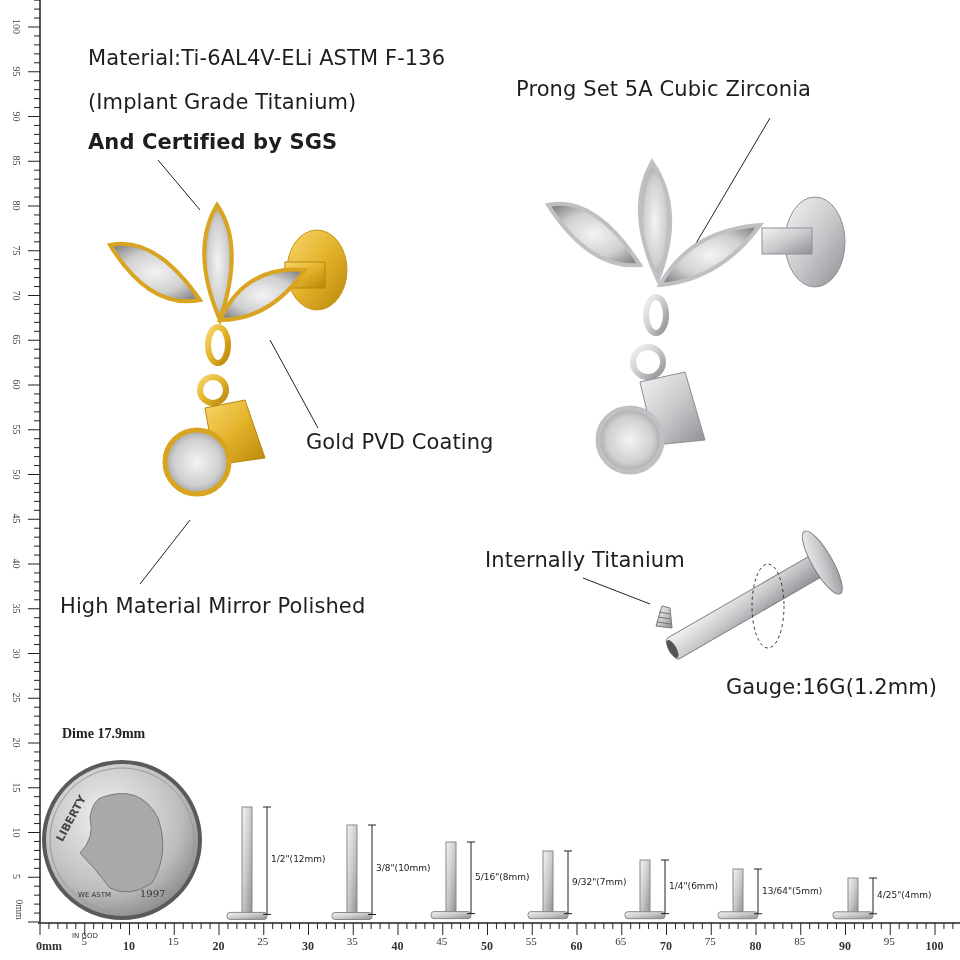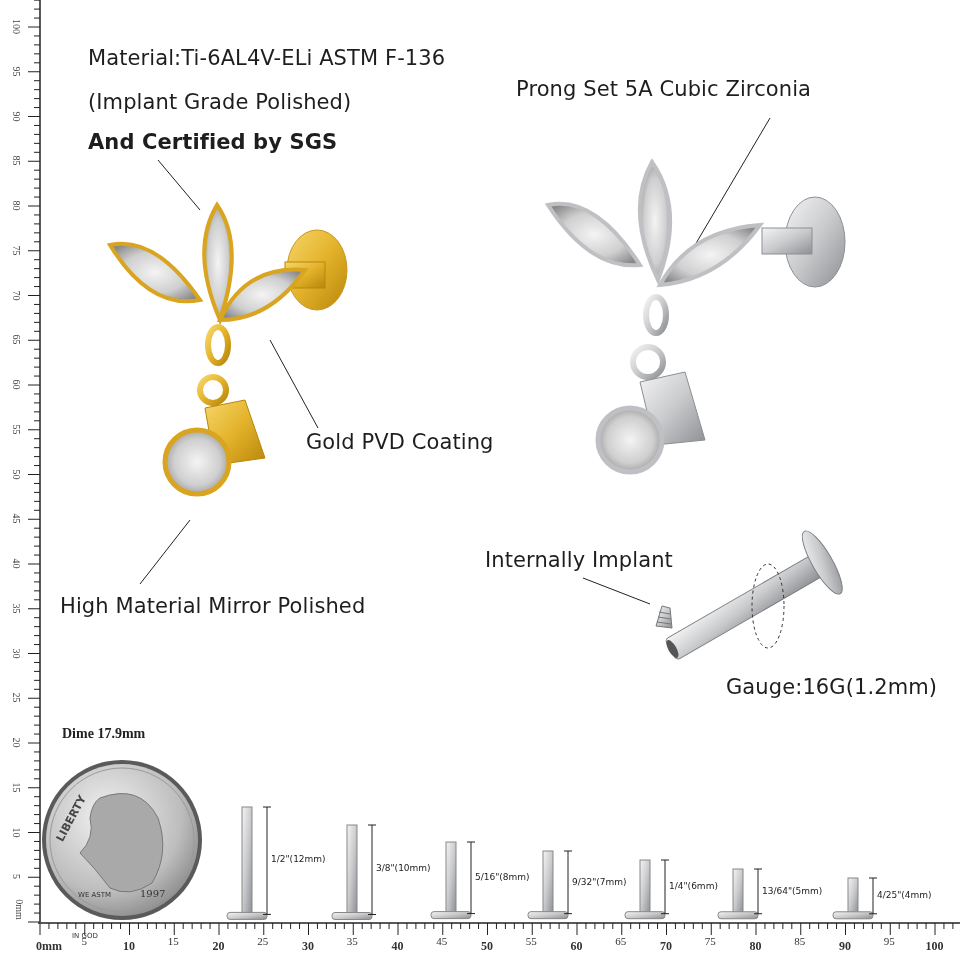--- a/index.html
+++ b/index.html
@@ -279,26 +279,26 @@
       <div class="ruler-num" style="left: 704.85px; top: 20px;">75</div>
       <div class="ruler-num b" style="left: 749.6px; top: 24px;">80</div>
       <div class="ruler-num" style="left: 794.35px; top: 20px;">85</div>
       <div class="ruler-num b" style="left: 839.1px; top: 24px;">90</div>
       <div class="ruler-num" style="left: 883.85px; top: 20px;">95</div>
       <div class="ruler-num b" style="left: 925.4px; top: 24px;">100</div>
     </div>
 </div>
 
 <div class="label" style="left:88px;top:46px;">Material:Ti-6AL4V-ELi ASTM F-136</div>
-<div class="label" style="left:88px;top:90px;">(Implant Grade Polished)</div>
+<div class="label" style="left:88px;top:90px;">(Implant Grade Titanium)</div>
 <div class="label" style="left:88px;top:130px;font-weight:bold;">And Certified by SGS</div>
 <div class="label" style="left:516px;top:77px;">Prong Set 5A Cubic Zirconia</div>
 <div class="label" style="left:285px;top:430px;margin-left:21px;">Gold PVD Coating</div>
 <div class="label" style="left:60px;top:594px;">High Material Mirror Polished</div>
-<div class="label" style="left:485px;top:548px;">Internally Implant</div>
+<div class="label" style="left:485px;top:548px;">Internally Titanium</div>
 <div class="label" style="left:726px;top:675px;">Gauge:16G(1.2mm)</div>
 
 <svg width="960" height="960" style="left:0;top:0;pointer-events:none;">
   <line x1="158" y1="160" x2="200" y2="210" stroke="#222" stroke-width="1"></line>
   <line x1="770" y1="118" x2="695" y2="245" stroke="#222" stroke-width="1"></line>
   <line x1="270" y1="340" x2="318" y2="428" stroke="#222" stroke-width="1"></line>
   <line x1="190" y1="520" x2="140" y2="584" stroke="#222" stroke-width="1"></line>
   <line x1="583" y1="578" x2="650" y2="604" stroke="#222" stroke-width="1"></line>
 </svg>
 

